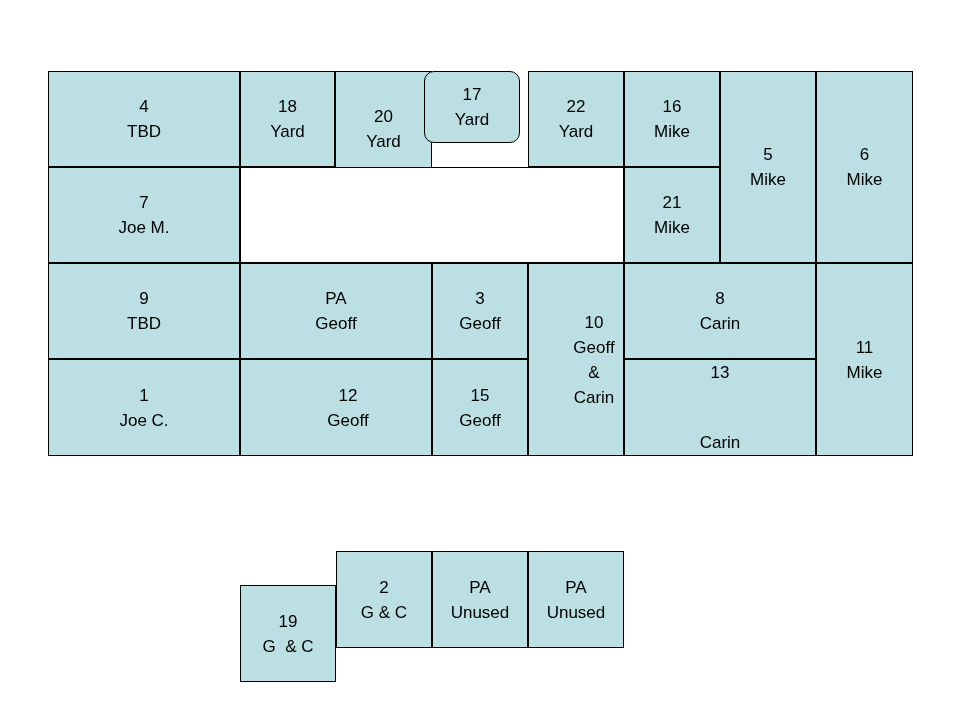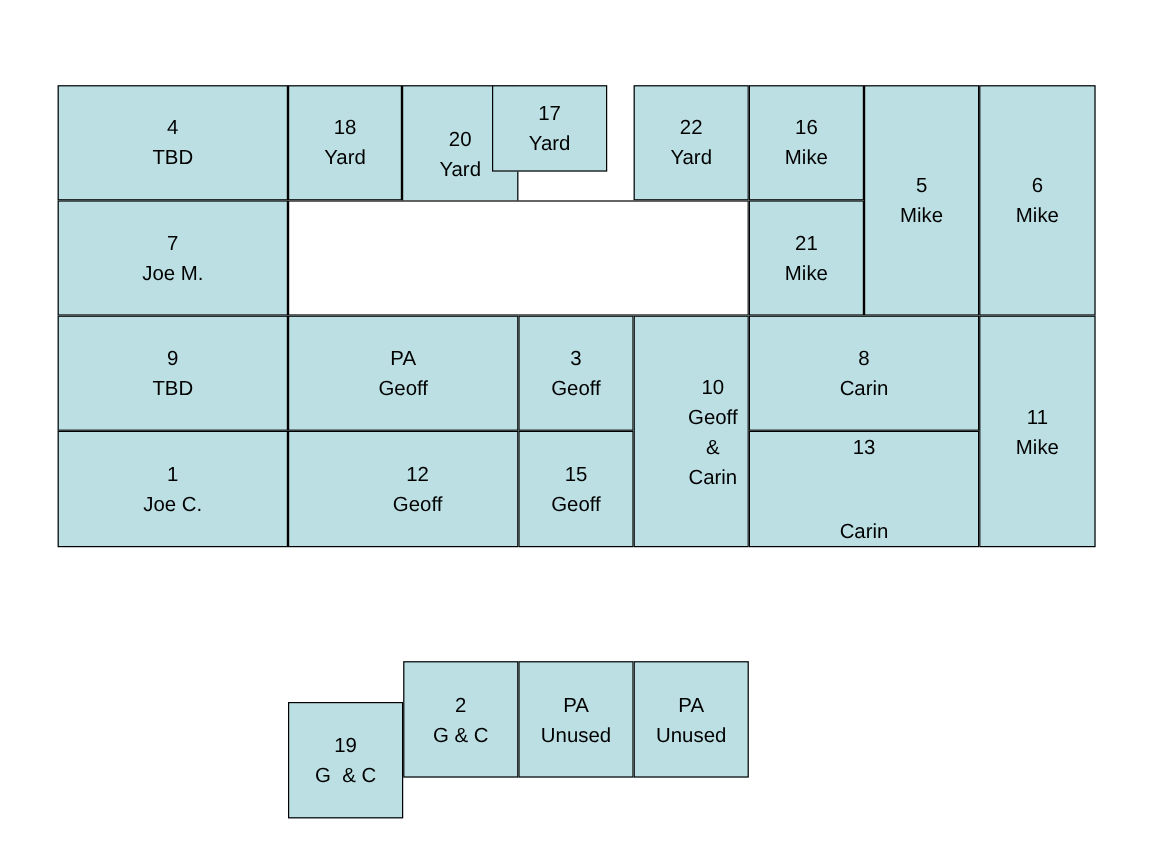--- a/index.html
+++ b/index.html
@@ -59,21 +59,21 @@
     height: 97px;
   }
 </style>
 </head>
 <body style="background: rgb(255, 255, 255);">
 
 <div id="main-schedule-grid">
     <div class="cell" style="left: 0px; top: 0px; width: 192px; height: 96px;"><span class="num">4</span><span class="who">TBD</span></div>
     <div class="cell" style="left: 192px; top: 0px; width: 95px; height: 96px;"><span class="num">18</span><span class="who">Yard</span></div>
     <div class="cell" style="left: 287px; top: 0px; width: 97px; height: 116px;"><span class="num">20</span><span class="who">Yard</span></div>
-    <div class="cell" style="left: 362px; top: 0px; width: 96px; height: 72px;"><span class="num">17</span><span class="who">Yard</span></div>
+    <div class="cell" style="left: 376px; top: 0px; width: 96px; height: 72px; border-radius: 10px;"><span class="num">17</span><span class="who">Yard</span></div>
     <div class="cell" style="left: 480px; top: 0px; width: 96px; height: 96px;"><span class="num">22</span><span class="who">Yard</span></div>
     <div class="cell" style="left: 576px; top: 0px; width: 96px; height: 96px;"><span class="num">16</span><span class="who">Mike</span></div>
     <div class="cell" style="left: 672px; top: 0px; width: 96px; height: 192px;"><span class="num">5</span><span class="who">Mike</span></div>
     <div class="cell" style="left: 768px; top: 0px; width: 97px; height: 192px;"><span class="num">6</span><span class="who">Mike</span></div>
     <div class="cell" style="left: 0px; top: 96px; width: 192px; height: 96px;"><span class="num">7</span><span class="who">Joe M.</span></div>
     <div class="cell empty" style="left: 192px; top: 96px; width: 384px; height: 96px;"></div>
     <div class="cell" style="left: 576px; top: 96px; width: 96px; height: 96px; text-align: center;"><span class="num">21</span><span class="who">Mike</span></div>
     <div class="cell" style="left: 0px; top: 192px; width: 192px; height: 96px;"><span class="num">9</span><span class="who">TBD</span></div>
     <div class="cell" style="left: 192px; top: 192px; width: 192px; height: 96px;"><span class="num">PA</span><span class="who">Geoff</span></div>
     <div class="cell" style="left: 384px; top: 192px; width: 96px; height: 96px;"><span class="num">3</span><span class="who">Geoff</span></div>

